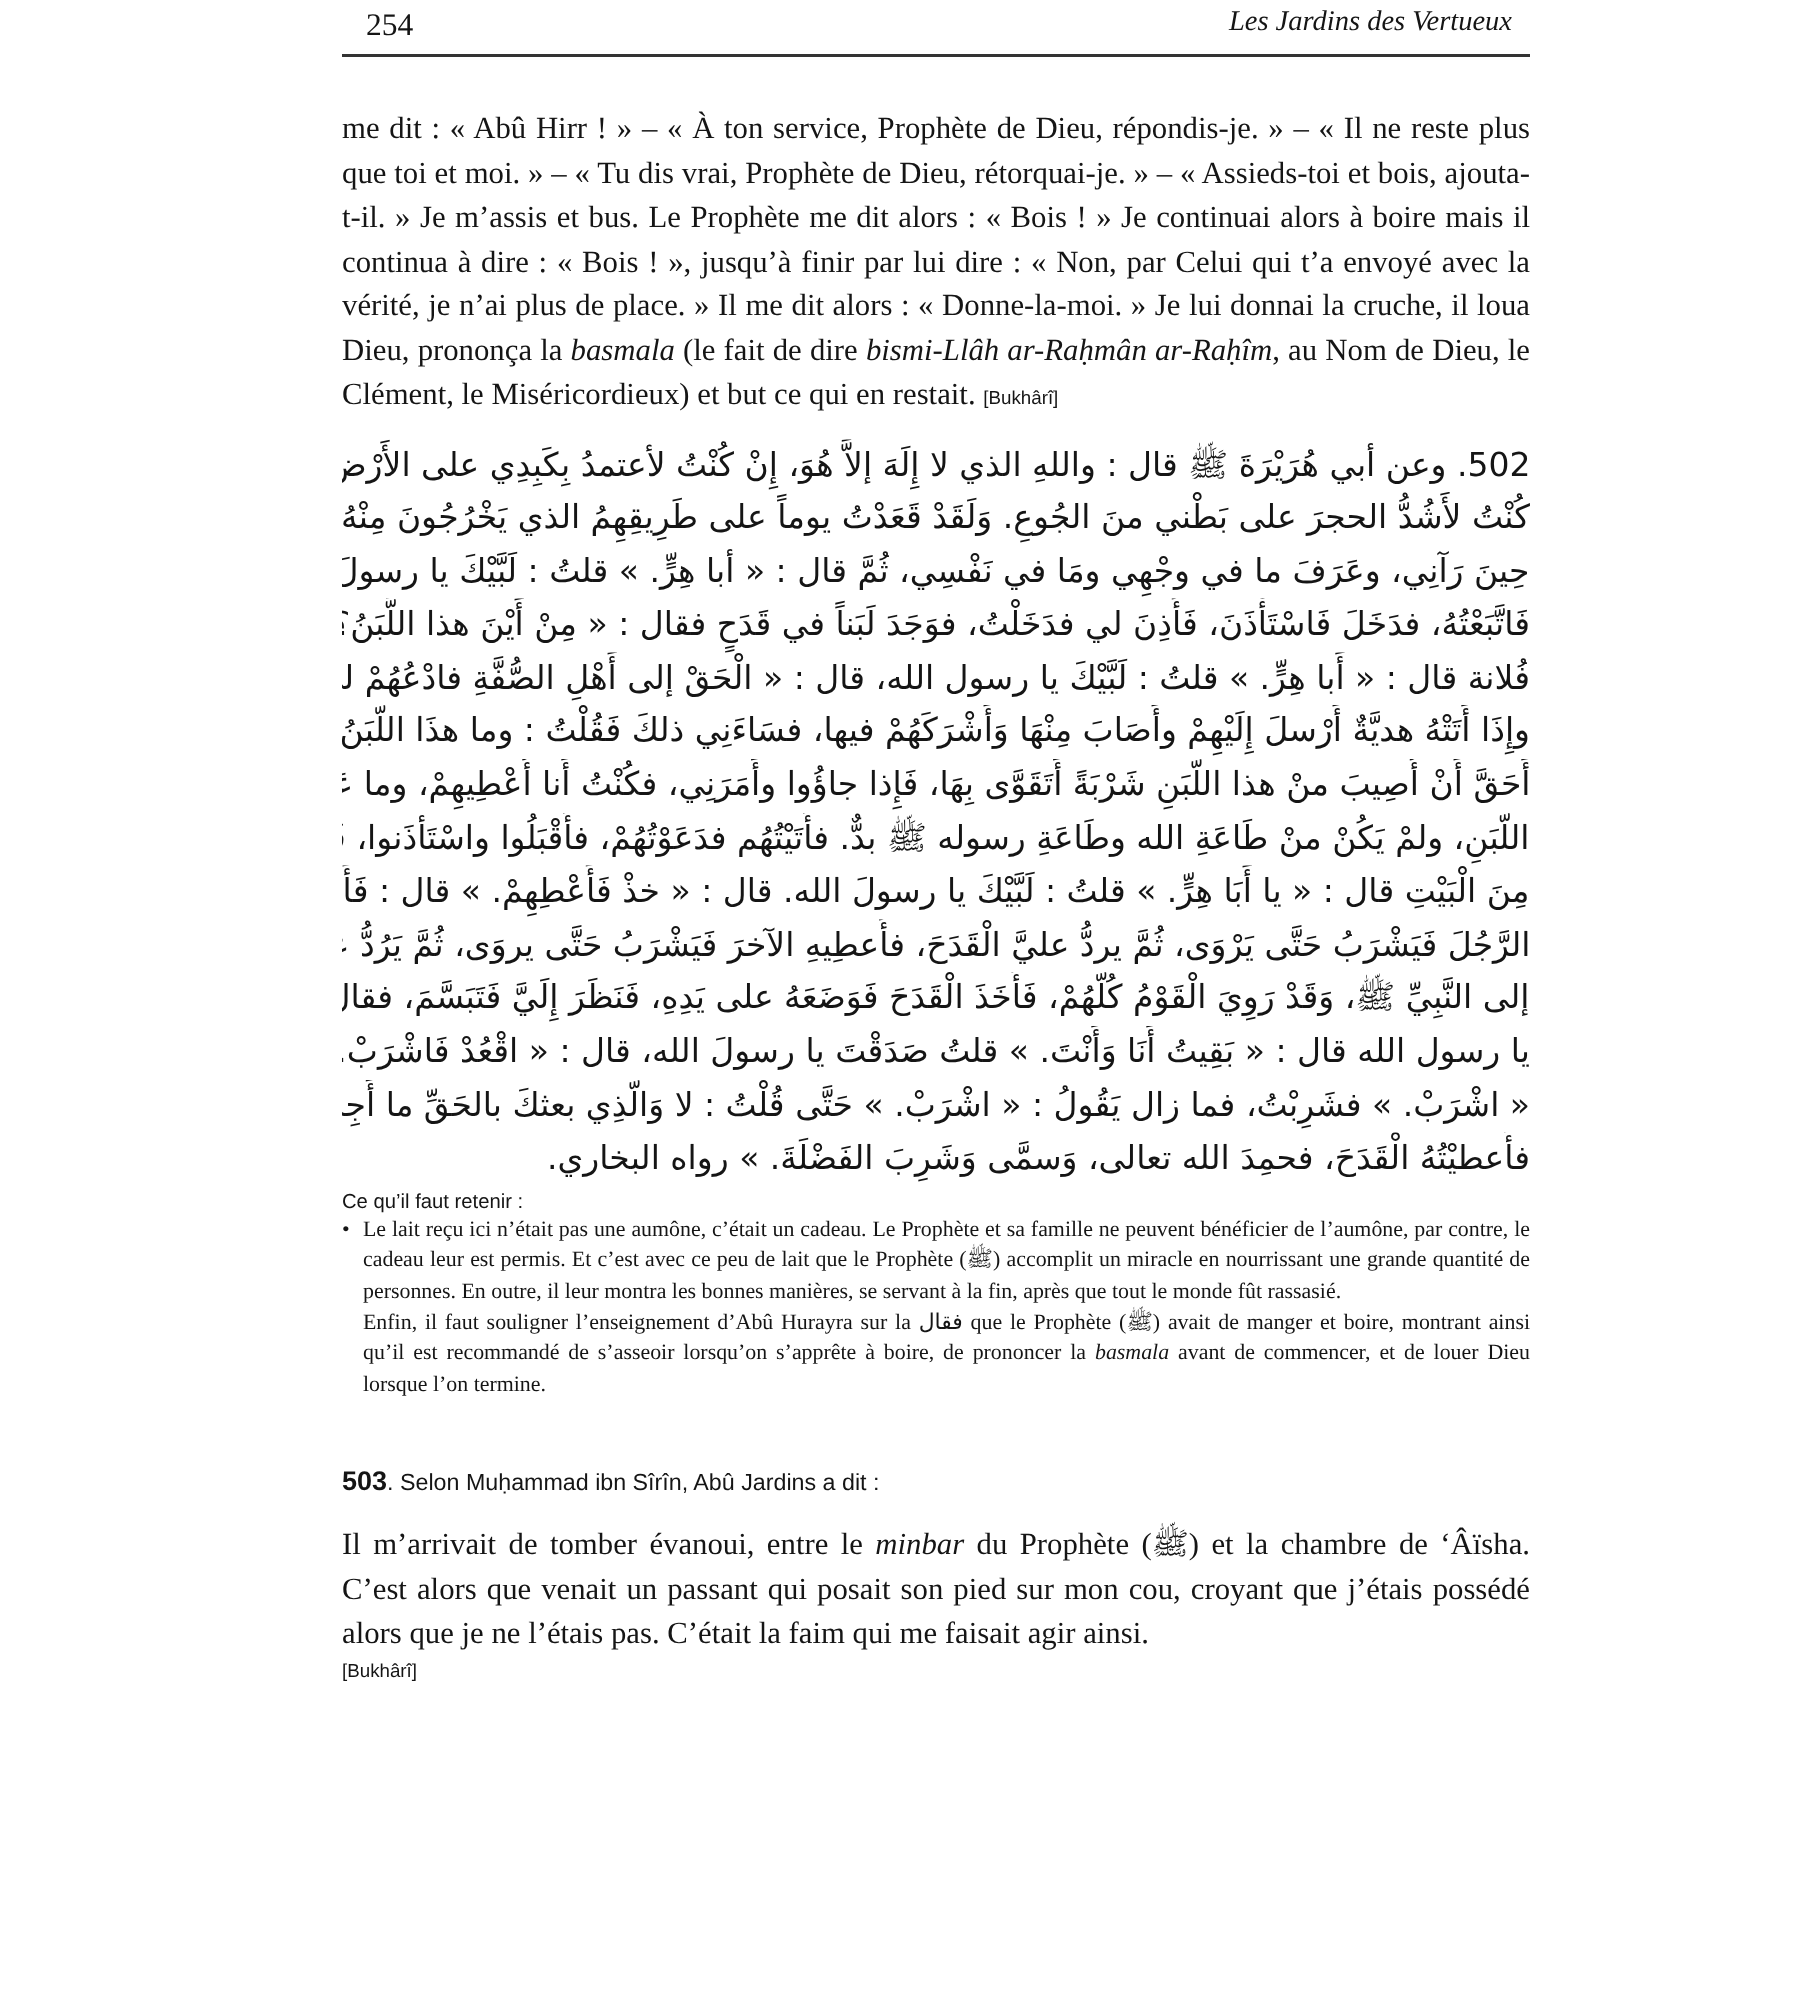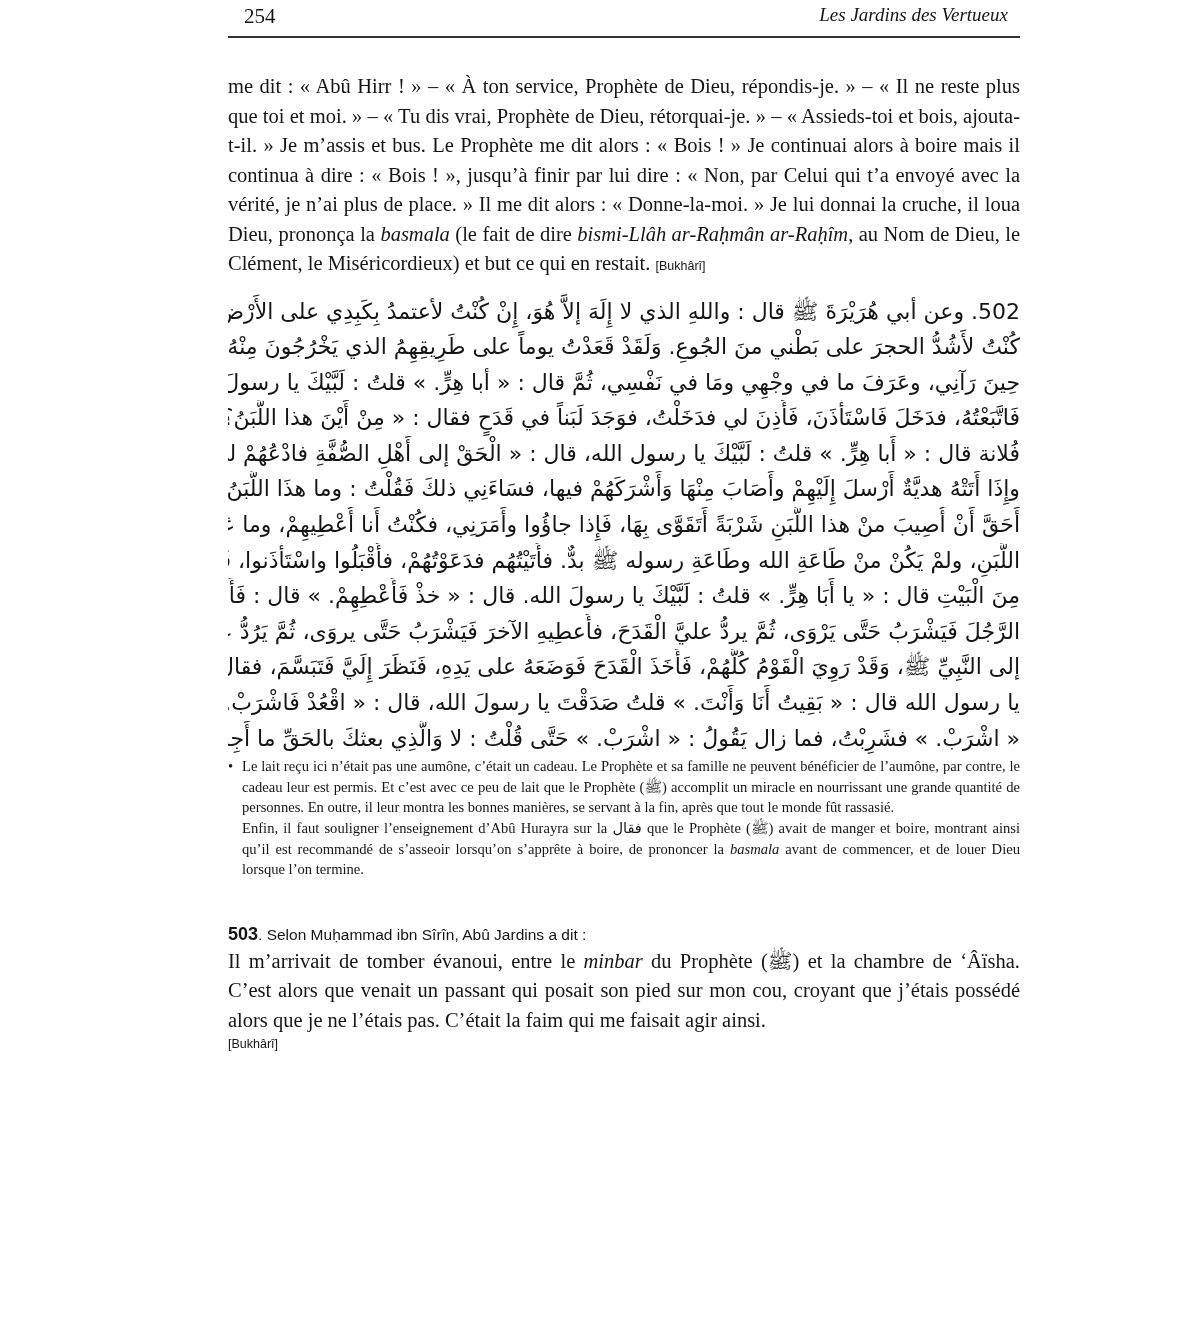--- a/index.html
+++ b/index.html
@@ -14,21 +14,21 @@
   .src { font-family: "Liberation Sans", sans-serif; font-size: 12.5px; }
   .arabic { direction: rtl; font-family: "DejaVu Sans", sans-serif; font-size: 22px; line-height: 35.6px; text-align: justify; margin: 12px 0 0 0; }
   .arabic .line { display: block; white-space: nowrap; overflow: hidden; text-align-last: justify; }
   .arabic .line.last { text-align-last: right; }
   .retain-title { font-family: "Liberation Sans", sans-serif; font-size: 13.5px; margin: 2px 0 2px 0; }
   .notes { font-family: "Liberation Serif", serif; font-size: 14.6px; line-height: 20.6px; text-align: justify; }
   .note { position: relative; padding-left: 14px; }
   .note .bullet { position: absolute; left: 0; top: 0; }
   .h503 { margin-top: 44px; font-family: "Liberation Sans", sans-serif; font-size: 15.5px; }
   .h503 b { font-size: 18px; font-weight: bold; }
-  .fr-503 { font-family: "Liberation Serif", serif; font-size: 20.5px; line-height: 29.5px; text-align: justify; margin-top: 2px; }
+  .fr-503 { font-family: "Liberation Serif", serif; font-size: 20.5px; line-height: 29.5px; text-align: justify; margin-top: 18px; }
   .src-503 { font-family: "Liberation Sans", sans-serif; font-size: 12.5px; margin-top: 2px; }
 </style>
 </head>
 <body>
 
 <div class="page">
 
   <div class="header">
     <span class="page-number">254</span>
     <span class="running-title">Les Jardins des Vertueux</span>
@@ -44,22 +44,24 @@
     <span class="line">فَاتَّبَعْتُهُ، فدَخَلَ فَاسْتَأْذَنَ، فَأُذِنَ لي فدَخَلْتُ، فوَجَدَ لَبَناً في قَدَحٍ فقال : « مِنْ أَيْنَ هذا اللَّبَنُ؟ » قالوا : أَهْدَاهُ لَكَ فُلانٌ أو</span>
     <span class="line">فُلانة قال : « أَبا هِرٍّ. » قلتُ : لَبَّيْكَ يا رسول الله، قال : « الْحَقْ إلى أَهْلِ الصُّفَّةِ فادْعُهُمْ لي. » قال : وأَهْلُ الصُّفَّةِ أَضْيَافُ</span>
     <span class="line">وإِذَا أَتَتْهُ هديَّةٌ أَرْسلَ إِلَيْهِمْ وأَصَابَ مِنْهَا وَأَشْرَكَهُمْ فيها، فسَاءَنِي ذلكَ فَقُلْتُ : وما هذَا اللَّبَنُ في أَهْلِ الصُّفَّةِ؟ كُنْتُ</span>
     <span class="line">أَحَقَّ أَنْ أُصِيبَ منْ هذا اللَّبَنِ شَرْبَةً أَتَقَوَّى بِهَا، فَإِذا جاؤُوا وأَمَرَنِي، فكُنْتُ أَنا أُعْطِيهِمْ، وما عَسَى أَنْ يَبْلُغَنِي مِنْ هذا</span>
     <span class="line">اللَّبَنِ، ولمْ يَكُنْ منْ طَاعَةِ الله وطَاعَةِ رسوله ﷺ بدٌّ. فأَتَيْتُهُم فدَعَوْتُهُمْ، فأَقْبَلُوا واسْتَأْذَنوا، فَأَذِنَ لهُمْ وَأَخَذُوا مَجَالِسَهُمْ</span>
     <span class="line">مِنَ الْبَيْتِ قال : « يا أَبَا هِرٍّ. » قلتُ : لَبَّيْكَ يا رسولَ الله. قال : « خذْ فَأَعْطِهِمْ. » قال : فَأَخَذْتُ الْقَدَحَ فَجَعَلْتُ أُعْطِيهِ</span>
     <span class="line">الرَّجُلَ فَيَشْرَبُ حَتَّى يَرْوَى، ثُمَّ يردُّ عليَّ الْقَدَحَ، فأُعطِيهِ الآخرَ فَيَشْرَبُ حَتَّى يروَى، ثُمَّ يَرُدُّ عَلَيَّ القَدَحَ، حتَّى انْتَهَيْتُ</span>
     <span class="line">إلى النَّبِيِّ ﷺ، وَقَدْ رَوِيَ الْقَوْمُ كُلُّهُمْ، فَأَخَذَ الْقَدَحَ فَوَضَعَهُ على يَدِهِ، فَنَظَرَ إِلَيَّ فَتَبَسَّمَ، فقال : « أَبا هِرٍّ. » قلتُ : لَبَّيْكَ</span>
     <span class="line">يا رسول الله قال : « بَقِيتُ أَنَا وَأَنْتَ. » قلتُ صَدَقْتَ يا رسولَ الله، قال : « اقْعُدْ فَاشْرَبْ. » فَقَعَدْتُ فَشَرِبْتُ : فقال :</span>
     <span class="line">« اشْرَبْ. » فشَرِبْتُ، فما زال يَقُولُ : « اشْرَبْ. » حَتَّى قُلْتُ : لا وَالَّذِي بعثكَ بالحَقِّ ما أَجِدُ لَهُ مسْلَكاً، قال : « فَأَرِنِي. »</span>
+    <span class="line last">فأَعطيْتُهُ الْقَدَحَ، فحمِدَ الله تعالى، وَسمَّى وَشَرِبَ الفَضْلَةَ. » رواه البخاري.</span>
   </div>
 
+  <div class="retain-title">Ce qu’il faut retenir :</div>
   <div class="notes">
     <div class="note">
       <span class="bullet">•</span>
       <span>Le lait reçu ici n’était pas une aumône, c’était un cadeau. Le Prophète et sa famille ne peuvent bénéficier de l’aumône, par contre, le cadeau leur est permis. Et c’est avec ce peu de lait que le Prophète (ﷺ) accomplit un miracle en nourrissant une grande quantité de personnes. En outre, il leur montra les bonnes manières, se servant à la fin, après que tout le monde fût rassasié.</span>
     </div>
     <div class="note">
       <span>Enfin, il faut souligner l’enseignement d’Abû Hurayra sur la فقال que le Prophète (ﷺ) avait de manger et boire, montrant ainsi qu’il est recommandé de s’asseoir lorsqu’on s’apprête à boire, de prononcer la </span><i>basmala</i><span> avant de commencer, et de louer Dieu lorsque l’on termine.</span>
     </div>
   </div>
 

